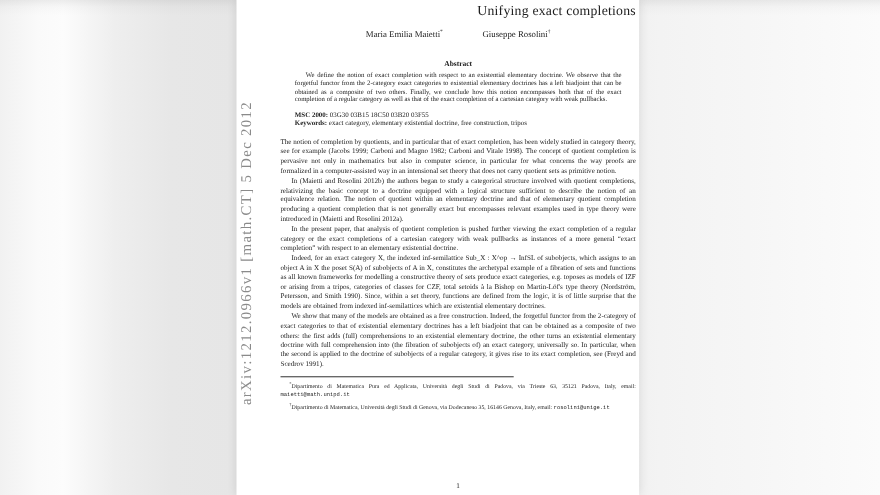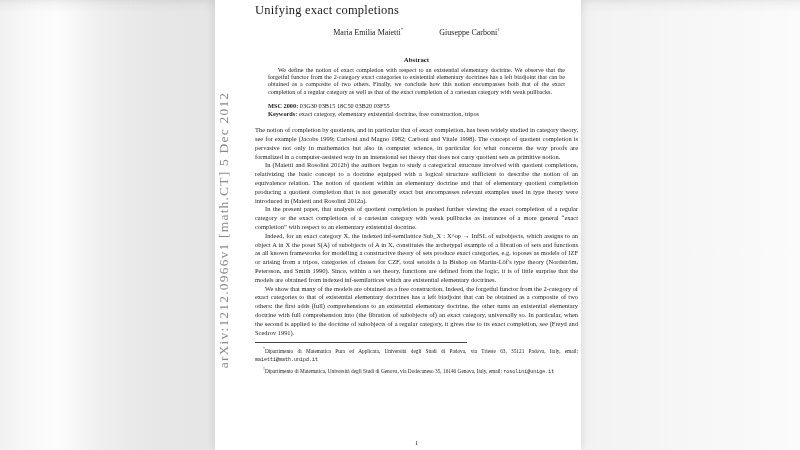--- a/index.html
+++ b/index.html
@@ -11,21 +11,21 @@
       linear-gradient(180deg, rgba(90,90,90,0.10) 0px, rgba(90,90,90,0.03) 6px, rgba(0,0,0,0) 14px),
       linear-gradient(90deg, #f1f1f1 0px, #fafafa 35px, #fcfcfc 58px, #eeeeee 105px,
         #e7e7e7 155px, #e6e6e6 214px, #ececec 255px, #f0f0f0 560px, #f3f3f3 600px,
         #f6f6f6 680px, #fbfbfb 800px);
   }
   .page {
     position:absolute; left:215px; top:0; width:366px; height:450px;
     background:#ffffff; box-shadow:0 0 9px rgba(0,0,0,0.12); overflow:hidden;
   }
   .content { position:absolute; left:40px; right:3px; top:0; bottom:0; }
-  .title { margin:3px 0 0 0; font-size:12.5px; font-weight:normal; text-align:left; letter-spacing:0.2px; }
+  .title { margin:3px 0 0 0; font-size:12.5px; font-weight:normal; text-align:right; letter-spacing:0.2px; }
   .authors { display:flex; justify-content:center; gap:36px; margin-top:9px; font-size:8px; }
   .author .mark { font-size:5px; }
   .abstract-block { width:297px; margin:19px auto 0 auto; }
   .abs-head { text-align:center; font-weight:bold; font-size:6.8px; margin:0 0 4px 0; }
   .abs-text { margin:0; font-size:6.1px; line-height:7.3px; text-align:justify; text-indent:10px; }
   .meta-line { margin:0; font-size:6.3px; line-height:8.2px; }
   .msc-top { margin-top:6px; }
   .meta-label { font-weight:bold; }
   .section { margin:11px 0 0 0; font-size:10.5px; font-weight:bold; }
   .sec-num { margin-right:13px; }
@@ -47,21 +47,21 @@
 <body>
 
 <div class="frame">
   <div class="page">
     <div class="content">
 
       <h1 class="title">Unifying exact completions</h1>
 
       <div class="authors">
         <span class="author"><span>Maria Emilia Maietti</span><sup class="mark">*</sup></span>
-        <span class="author"><span>Giuseppe Carboni</span><sup class="mark">†</sup></span>
+        <span class="author"><span>Giuseppe Rosolini</span><sup class="mark">†</sup></span>
       </div>
 
       <div class="abstract-block">
         <div class="abs-head">Abstract</div>
         <p class="abs-text">We define the notion of exact completion with respect to an existential elementary doctrine. We observe that the forgetful functor from the 2-category exact categories to existential elementary doctrines has a left biadjoint that can be obtained as a composite of two others. Finally, we conclude how this notion encompasses both that of the exact completion of a regular category as well as that of the exact completion of a cartesian category with weak pullbacks.</p>
         <p class="meta-line msc-top"><span class="meta-label">MSC 2000:</span> <span>03G30 03B15 18C50 03B20 03F55</span></p>
         <p class="meta-line"><span class="meta-label">Keywords:</span> <span>exact category, elementary existential doctrine, free construction, tripos</span></p>
       </div>
 
 

